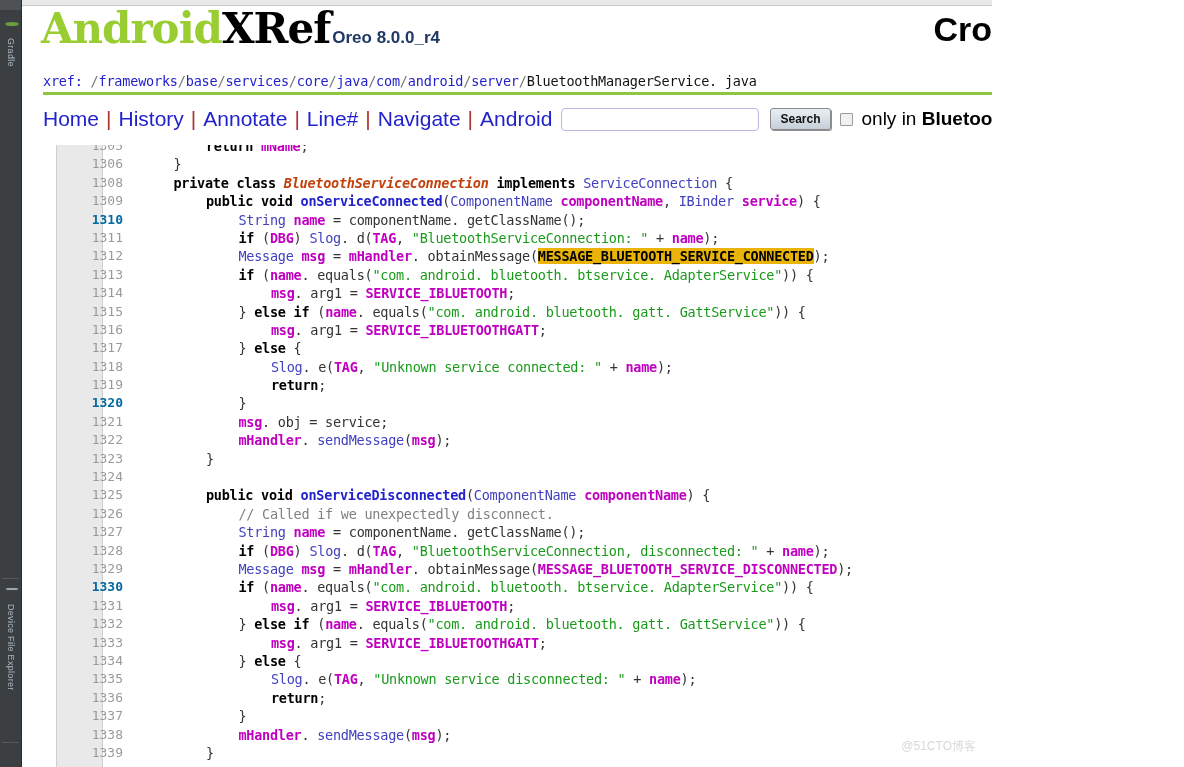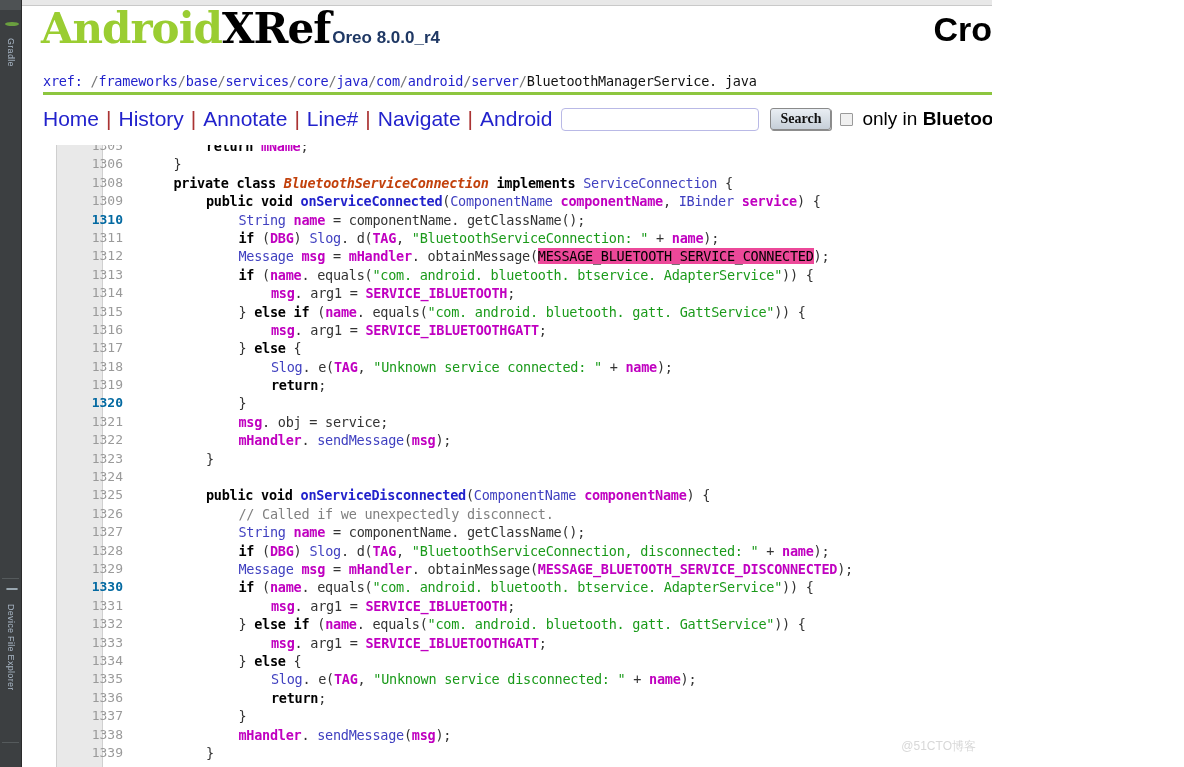--- a/index.html
+++ b/index.html
@@ -110,22 +110,22 @@
     width:188px;height:19px;margin-left:9px;
     border:1px solid #b9b9e6;border-radius:4px;
     background:#fff;font-size:12px;padding:1px 4px;outline:none;
     font-family:"Liberation Sans", sans-serif;box-sizing:content-box;
   }
   #search-button{
     margin-left:11px;height:22px;padding:0 9px;
     background:linear-gradient(180deg,#e9eef3 0%, #c6cfd8 100%);
     border:1px solid #8a8a8a;border-radius:3px;
     box-shadow:1px 1px 0 #8d8d8d;
-    font-family:Liberation Serif, serif;
-    font-size:14px;font-weight:bold;color:#111;cursor:pointer;
+    font-family:Liberation Sans, sans-serif;
+    font-size:12px;font-weight:bold;color:#111;cursor:pointer;
   }
   #only-chk{
     margin-left:9px;width:11px;height:11px;
     border:1px solid #9a9a9a;background:#f0f0f0;border-radius:1px;
     display:inline-block;vertical-align:middle;
   }
   #only-label{
     margin-left:9px;font-family:"Liberation Sans", sans-serif;font-size:19px;color:#000;
   }
   #only-label b{font-weight:bold;}
@@ -159,21 +159,21 @@
   
   .k{color:#000;font-weight:bold;}                         
   .ty2{color:#4040c0;}                        
   .cls{color:#c2410c;font-weight:bold;font-style:italic;text-align:right;}
   .mth{color:#2222cc;font-weight:bold;}
   .var{color:#c000c0;font-weight:bold;}       
   .cst{color:#c000c0;font-weight:bold;}       
   .pl{color:#333;}                            
   .st{color:#1a9a1a;}                         
   .cm{color:#808080;}                         
-  .hl{background:#ec4899;color:#000;font-weight:normal;}
+  .hl{background:#eab308;color:#000;font-weight:bold;}
 
   #watermark{
     position:absolute;right:16px;bottom:12px;
     font-family:"Liberation Sans", sans-serif;
     font-size:12px;color:#d8d8d8;white-space:nowrap;
   }
   #mask-top{
     position:absolute;left:22px;top:137px;width:1141px;height:8px;
     background:#fff;z-index:3;
   }

